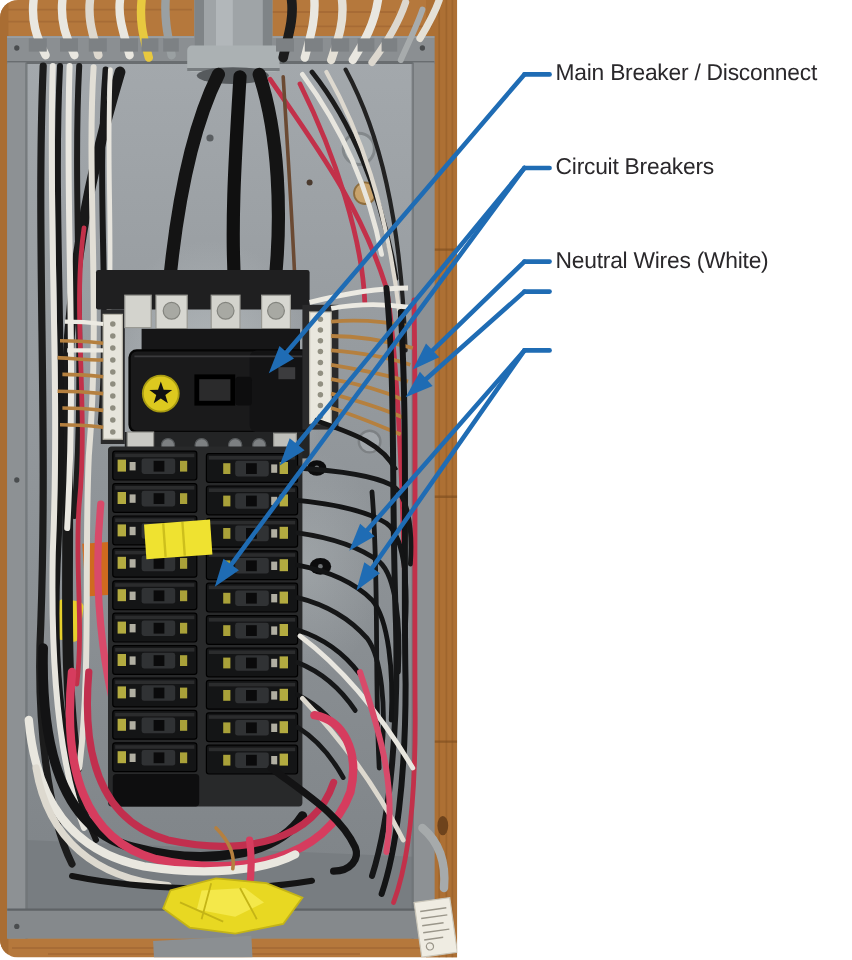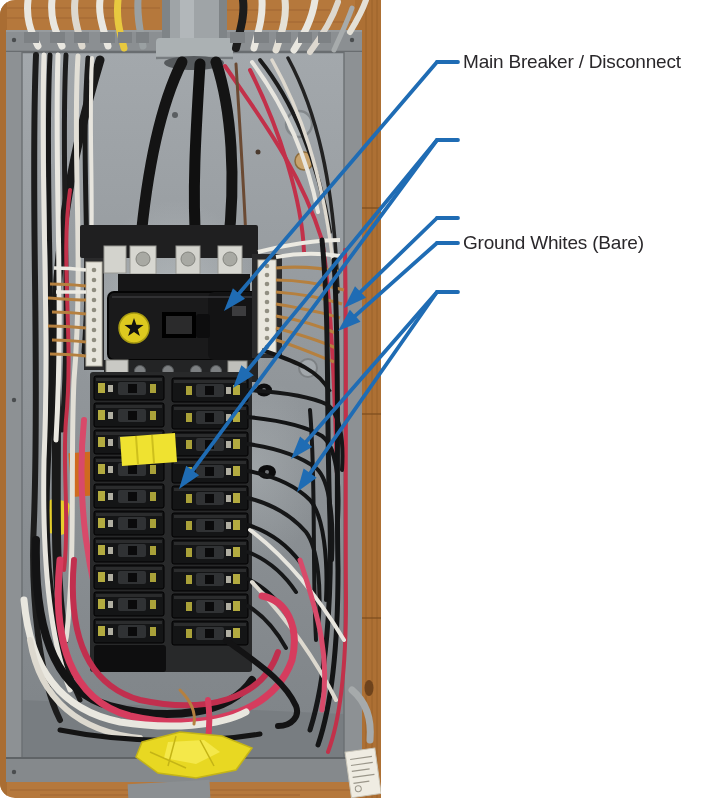--- a/index.html
+++ b/index.html
@@ -348,15 +348,16 @@
         <polygon points="338,331 349.9,309.7 360.5,321.7" fill="#1f6cb4"></polygon>
         <line x1="437" y1="292" x2="458" y2="292" stroke="#1f6cb4" stroke-width="3.8" stroke-linecap="round"></line>
         <line x1="437" y1="292" x2="304.82189318532386" y2="443.19002628801996" stroke="#1f6cb4" stroke-width="3.8" stroke-linecap="round"></line>
         <polygon points="291,459 300.1,436.4 312.2,446.9" fill="#1f6cb4"></polygon>
         <line x1="437" y1="292" x2="309.0427092316299" y2="474.79612966910014" stroke="#1f6cb4" stroke-width="3.8" stroke-linecap="round"></line>
         <polygon points="297,492 303.6,468.6 316.7,477.7" fill="#1f6cb4"></polygon>
       </g>
 </svg>
 
 <div class="callout-label" style="top: 50px; left: 463px; color: rgb(42, 40, 43);">Main Breaker / Disconnect</div>
-<div class="callout-label" style="top: 231px; left: 463px; color: rgb(42, 40, 43);">Ground Whites (Bare)</div>
+<div class="callout-label" style="top: 128px; left: 463px; color: rgb(42, 40, 43);">Circuit Breakers</div>
+<div class="callout-label" style="top: 206px; left: 463px; color: rgb(42, 40, 43);">Neutral Wires (White)</div>
 
 </div>
 
 </body></html>

